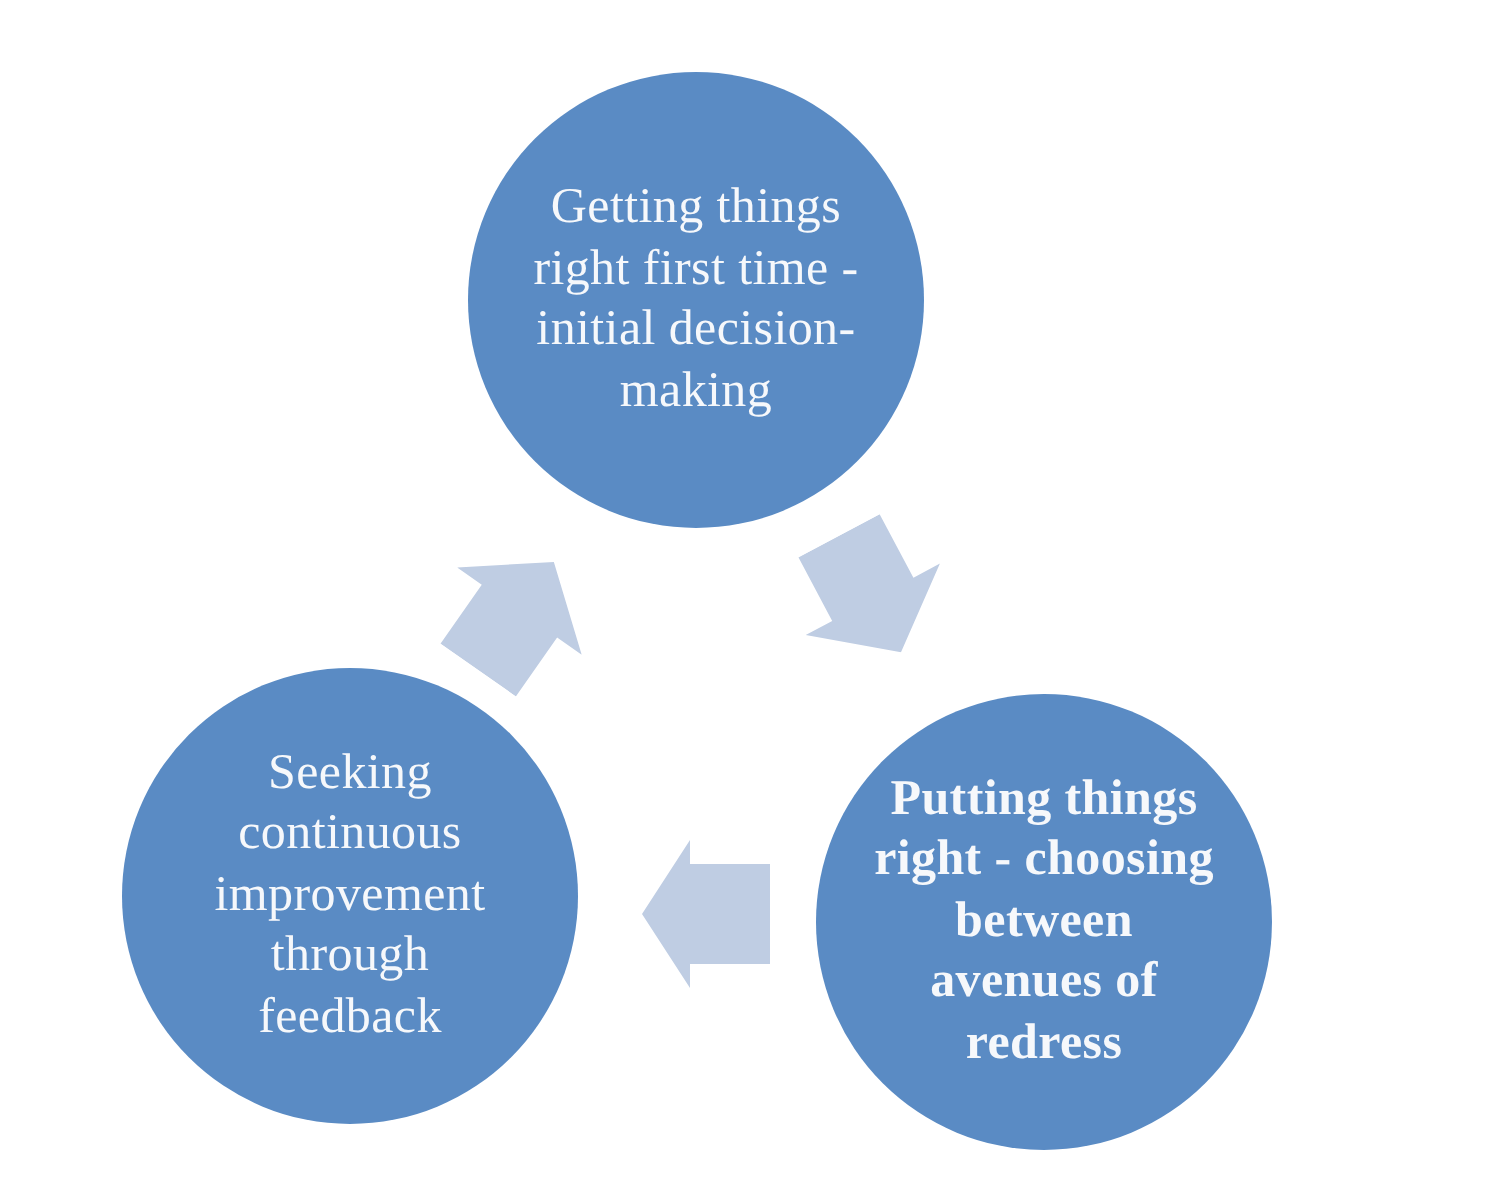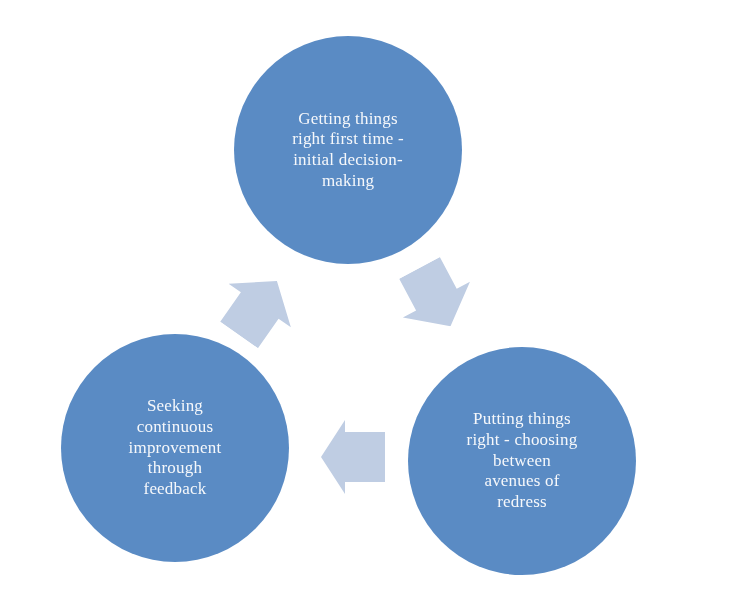--- a/index.html
+++ b/index.html
@@ -18,27 +18,27 @@
     border-radius: 50%;
     background: var(--node-fill, #5a8bc4);
     display: flex;
     align-items: center;
     justify-content: center;
     text-align: center;
   }
   .node-label {
     white-space: pre-line;
     color: var(--node-text, #f6f8fb);
-    font-size: 17px;
+    font-size: 25px;
     line-height: 1.22;
     letter-spacing: 0.2px;
   }
   .node-top   { left: 234px; top: 36px;  }
   .node-left  { left: 61px;  top: 334px; }
-  .node-right { left: 408px; top: 347px; }
+  .node-right { left: 408px; top: 347px; font-weight: bold; }
   .arrow { position: absolute; display: block; }
   .arrow-top-right { left: 397px; top: 264px; transform: rotate(-28deg); }
   .arrow-middle    { left: 321px; top: 420px; }
   .arrow-left-up   { left: 220px; top: 275px; transform: rotate(35deg); }
 </style>
 </head>
 <body>
 
 <div class="canvas">
 

